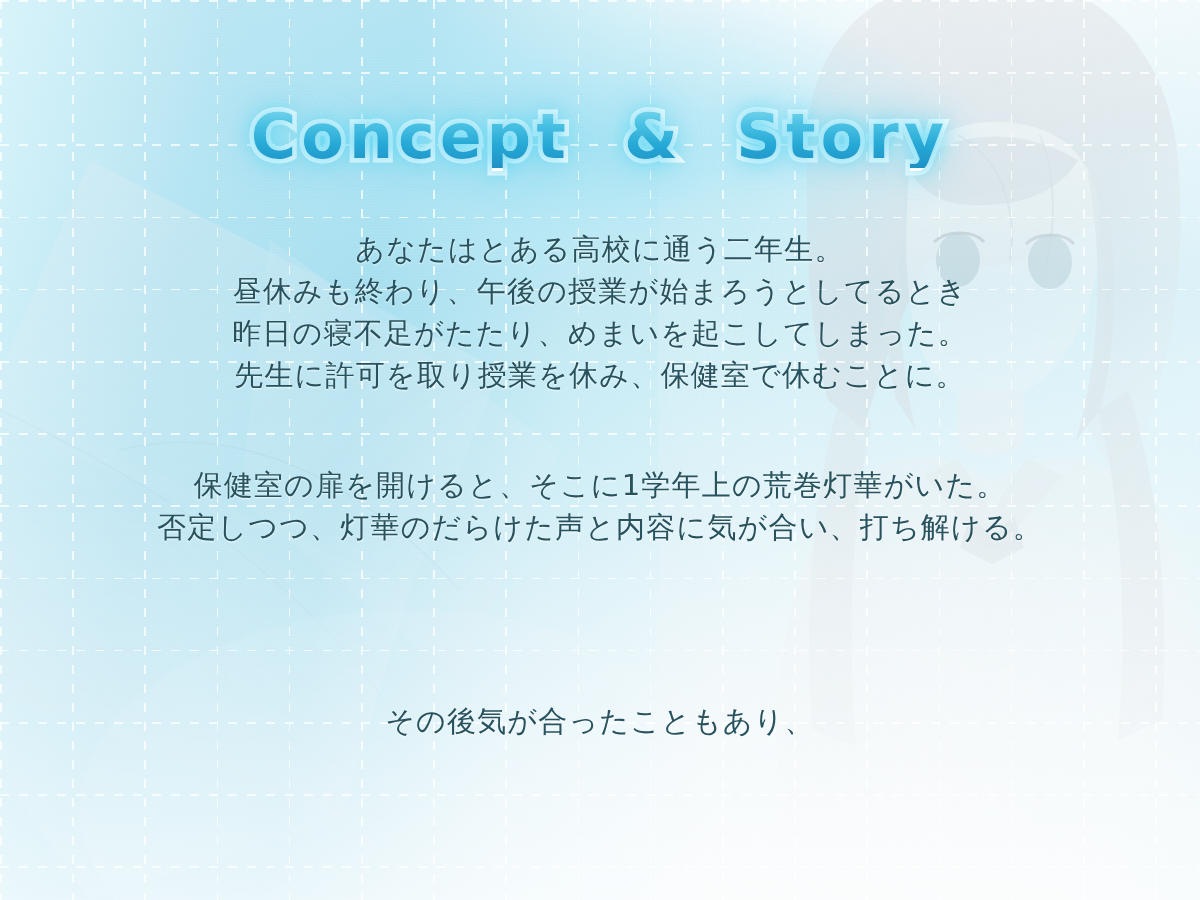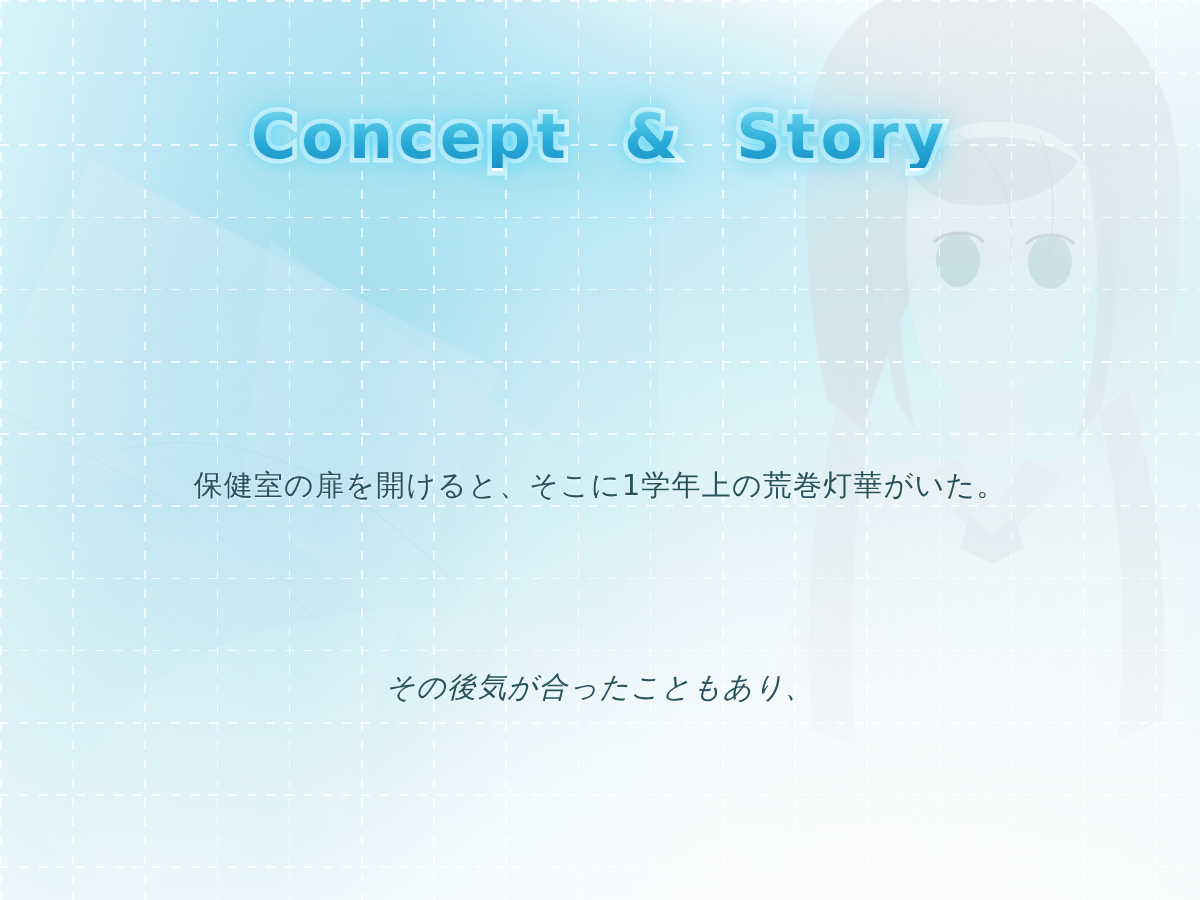--- a/index.html
+++ b/index.html
@@ -224,21 +224,21 @@
     color: #27525e;
     font-size: 29px;
     line-height: 42px;
     letter-spacing: 1.2px;
     font-weight: 400;
     text-shadow: 0 1px 2px rgba(255,255,255,0.75);
   }
 
   .para-1 { top: 228px; }
   .para-2 { top: 440px; margin-top: 24px; }
-  .para-3 { top: 666px; font-style: italic; }
+  .para-3 { top: 700px; }
 
   .body-block p {
     margin: 0;
     white-space: pre;
   }
 
   .hl {
     color: #4ec6dd;
   }
 </style>
@@ -347,21 +347,28 @@
   <div class="content">
 
     <div class="title-outline">
       <span>Concept  &amp;  Story</span>
     </div>
 
     <div class="title-wrap">
       <span class="title">Concept  &amp;  Story</span>
     </div>
 
+    <div class="body-block para-1">
+        <p><span>あなたはとある高校に通う二年生。</span></p>
+        <p><span>昼休みも終わり、午後の授業が始まろうとしてるとき</span></p>
+        <p><span>昨日の寝不足がたたり、めまいを起こしてしまった。</span></p>
+        <p><span>先生に許可を取り授業を休み、保健室で休むことに。</span></p>
+      </div>
     <div class="body-block para-2">
         <p><span>保健室の扉を開けると、そこに1学年上の荒巻灯華がいた。</span></p>
+        <p><span>否定しつつ、灯華のだらけた声と内容に気が合い、打ち解ける。</span></p>
       </div>
     <div class="body-block para-3">
         <p><span>その後気が合ったこともあり、</span></p>
       </div>
 
   </div>
 </div>
 
 </body></html>

